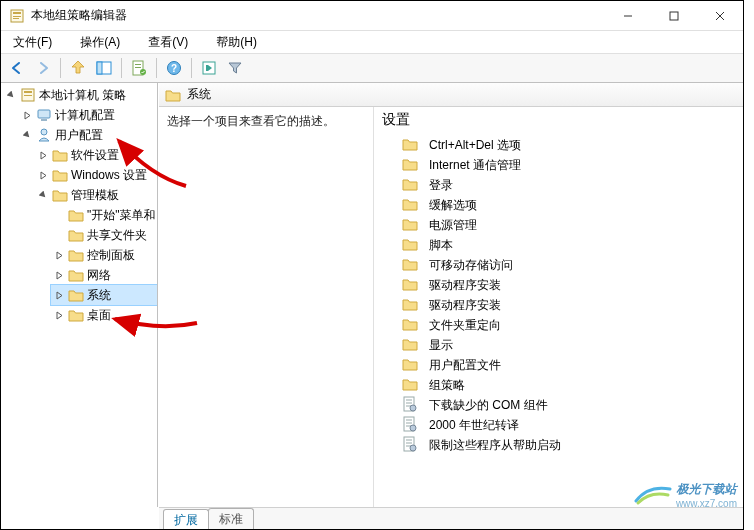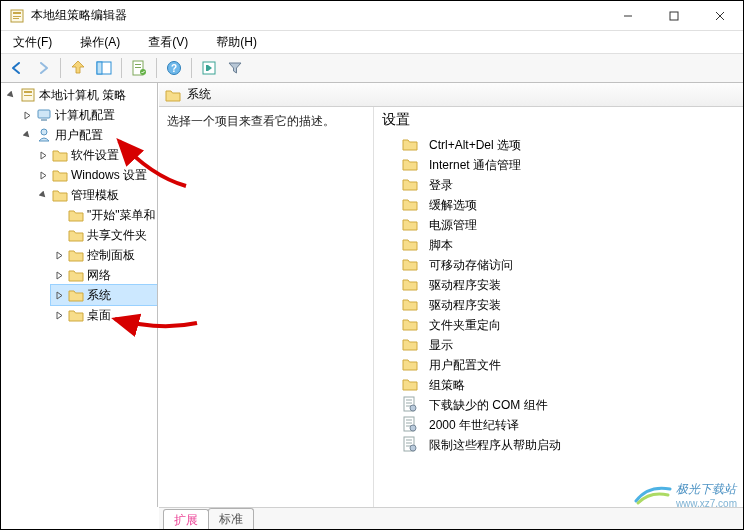--- a/index.html
+++ b/index.html
@@ -37,27 +37,27 @@
   .desc-col { width: 215px; padding: 6px 8px; font-size: 12px; color: #222; border-right: 1px solid #e0e0e0; }
   .settings-col { flex: 1; display: flex; flex-direction: column; overflow: hidden; }
   .settings-header { padding: 4px 8px 6px 8px; font-size: 14px; }
   .settings-list { flex: 1; overflow-y: auto; overflow-x: hidden; }
   .settings-list::-webkit-scrollbar { width: 16px; }
   .settings-list::-webkit-scrollbar-thumb { background: #c0c0c0; border: 1px solid #a8a8a8; }
   .settings-list::-webkit-scrollbar-track { background: #f0f0f0; }
   .set-row { display: flex; align-items: center; gap: 11px; height: 20px; padding: 0 8px 0 28px; font-size: 12px; }
   .tabs-row { height: 22px; display: flex; align-items: flex-end; padding-left: 4px; gap: 0; border-top: 1px solid #d0d0d0; background: #f7f7f7; margin-left: 158px; }
   .tab { font-size: 12px; padding: 2px 10px 1px 10px; border: 1px solid #b0b0b0; border-bottom: none; background: #f8f8f8; border-radius: 3px 3px 0 0; margin-right: -1px; color: #555; }
-  .tab.active { background: #fff; color: #ec4899; position: relative; top: 1px; }
+  .tab.active { background: #fff; color: #0369a1; position: relative; top: 1px; }
   .statusbar { height: 22px; border-top: 1px solid #c0c0c0; display: flex; align-items: center; padding: 0 8px; font-size: 12px; background: #f3f3f3; }
   .folder-icon { width: 16px; height: 14px; flex-shrink: 0; }
   .computer-icon, .doclist-icon, .gpo-icon { width: 16px; height: 16px; flex-shrink: 0; }
   .arrow-annot { position: absolute; pointer-events: none; z-index: 30; }
   .watermark { position: absolute; right: 6px; bottom: 20px; display: flex; align-items: center; gap: 4px; opacity: 0.85; pointer-events: none; z-index: 40; }
-  .wm-text-cn { font-size: 12px; font-weight: 400; color: #2d7fb9; font-style: italic; }
+  .wm-text-cn { font-size: 12px; font-weight: 700; color: #2d7fb9; font-style: italic; text-align: center; }
   .wm-text-url { font-size: 10px; color: #6aa6cc; }
   .wm-swoosh { width: 38px; height: 24px; }
 </style>
 </head>
 <body>
 
 <div class="window">
 
   <div class="titlebar">
     <div class="titlebar-left">

